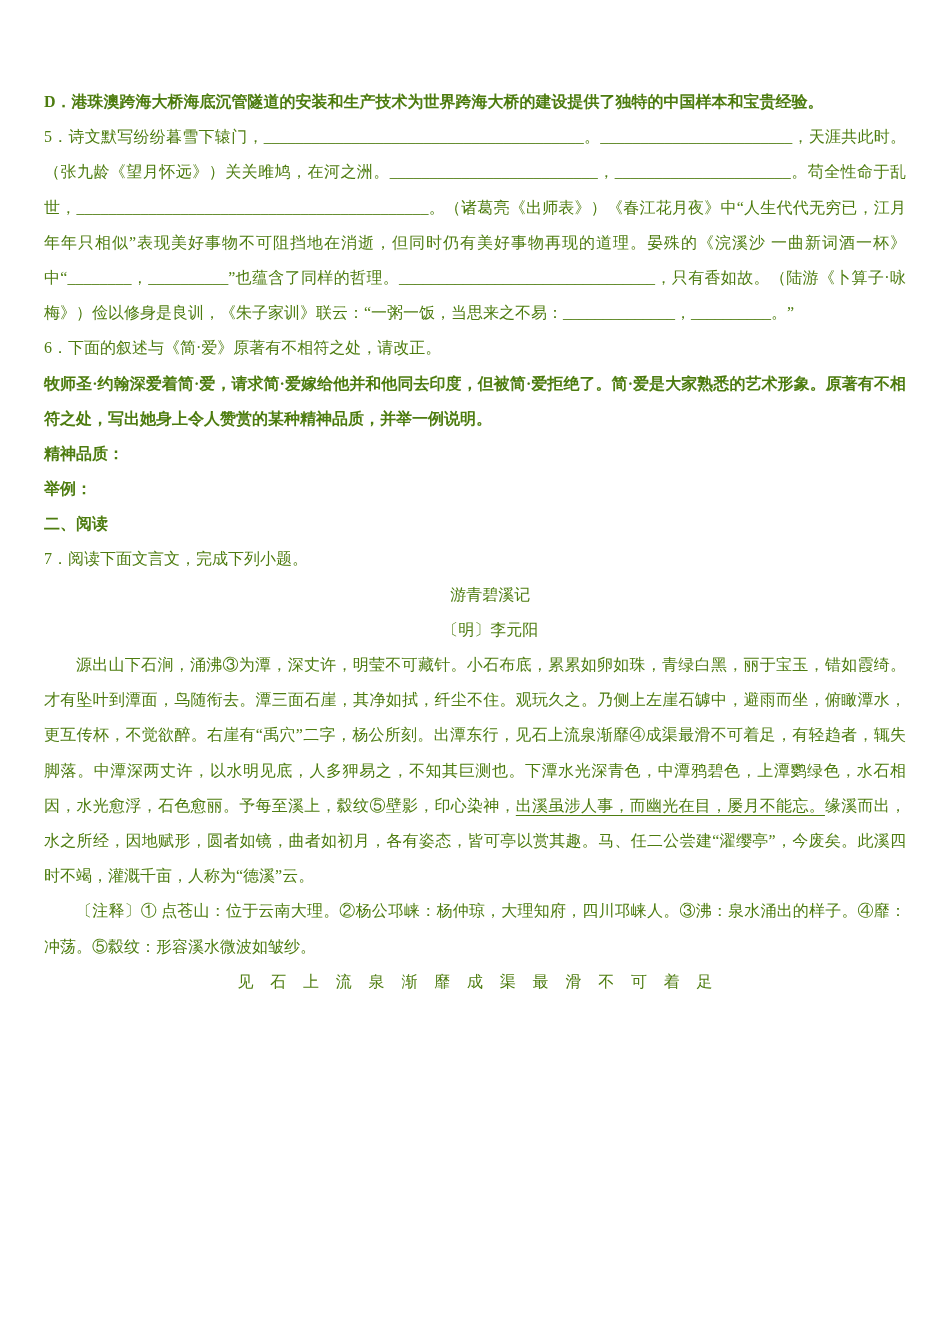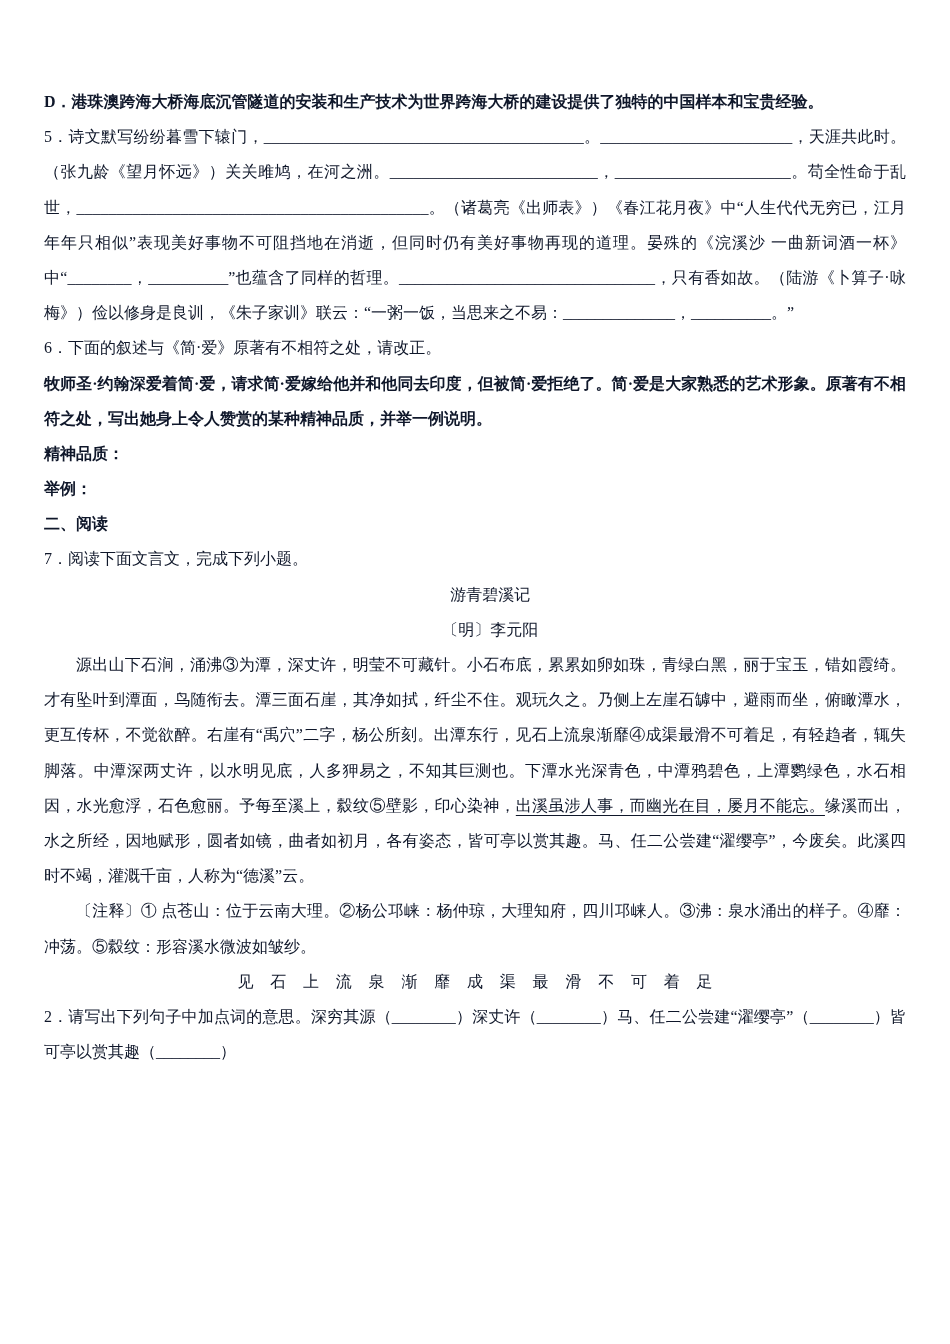--- a/index.html
+++ b/index.html
@@ -7,21 +7,21 @@
     padding: 0;
     background: #ffffff;
   }
   .page {
     width: 950px;
     min-height: 1344px;
     margin: 0 auto;
     box-sizing: border-box;
     padding: 84px 44px 60px 44px;
     background: #ffffff;
-    color: #0f172a;
+    color: #4d7c0f;
     font-family: "Liberation Serif", "DejaVu Serif", serif;
     font-size: 16px;
     line-height: 2.2;
     text-align: justify;
   }
   .block {
     margin: 0;
   }
   .bold {
     font-weight: bold;
@@ -53,15 +53,14 @@
       <p class="block bold"><span>牧师圣·约翰深爱着简·爱，请求简·爱嫁给他并和他同去印度，但被简·爱拒绝了。简·爱是大家熟悉的艺术形象。原著有不相符之处，写出她身上令人赞赏的某种精神品质，并举一例说明。</span></p>
       <p class="block bold"><span>精神品质：</span></p>
       <p class="block bold"><span>举例：</span></p>
       <p class="block bold"><span>二、阅读</span></p>
       <p class="block"><span>7．阅读下面文言文，完成下列小题。</span></p>
       <p class="block title-line"><span>游青碧溪记</span></p>
       <p class="block title-line"><span>〔明〕李元阳</span></p>
       <p class="block para"><span>源出山下石涧，涌沸③为潭，深丈许，明莹不可藏针。小石布底，累累如卵如珠，青绿白黑，丽于宝玉，错如霞绮。才有坠叶到潭面，鸟随衔去。潭三面石崖，其净如拭，纤尘不住。观玩久之。乃侧上左崖石罅中，避雨而坐，俯瞰潭水，更互传杯，不觉欲醉。右崖有“禹穴”二字，杨公所刻。出潭东行，见石上流泉渐靡④成渠最滑不可着足，有轻趋者，辄失脚落。中潭深两丈许，以水明见底，人多狎易之，不知其巨测也。下潭水光深青色，中潭鸦碧色，上潭鹦绿色，水石相因，水光愈浮，石色愈丽。予每至溪上，縠纹⑤壁影，印心染神，</span><span class="underline">出溪虽涉人事，而幽光在目，屡月不能忘。</span><span>缘溪而出，水之所经，因地赋形，圆者如镜，曲者如初月，各有姿态，皆可亭以赏其趣。马、任二公尝建“濯缨亭”，今废矣。此溪四时不竭，灌溉千亩，人称为“德溪”云。</span></p>
       <p class="block para"><span>〔注释〕① 点苍山：位于云南大理。②杨公邛崃：杨仲琼，大理知府，四川邛崃人。③沸：泉水涌出的样子。④靡：冲荡。⑤縠纹：形容溪水微波如皱纱。</span></p>
       <p class="block spaced"><span>见 石 上 流 泉 渐 靡 成 渠 最 滑 不 可 着 足</span></p>
-      <p class="block"><span>2．请写出下列句子中加点词的意思。深穷其源（________）深丈许（________）马、任二公尝建“濯缨亭”（________）皆可亭以赏其趣（________）</span></p>
     </div>
 </div>
 
 </body></html>

